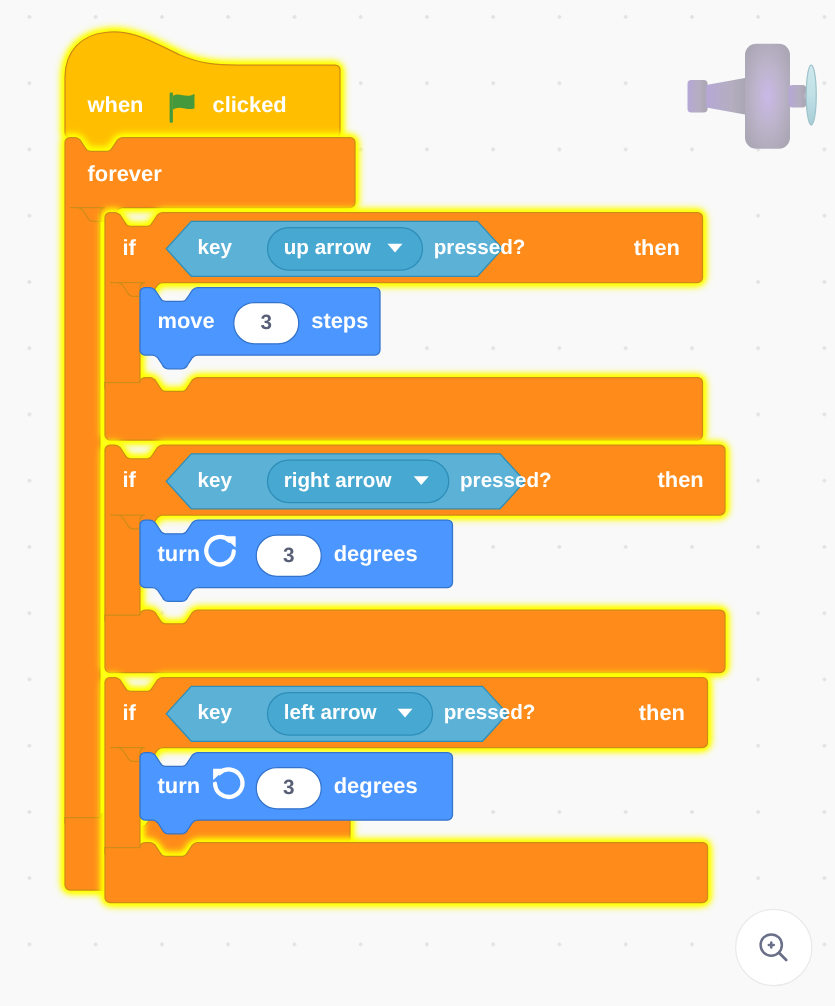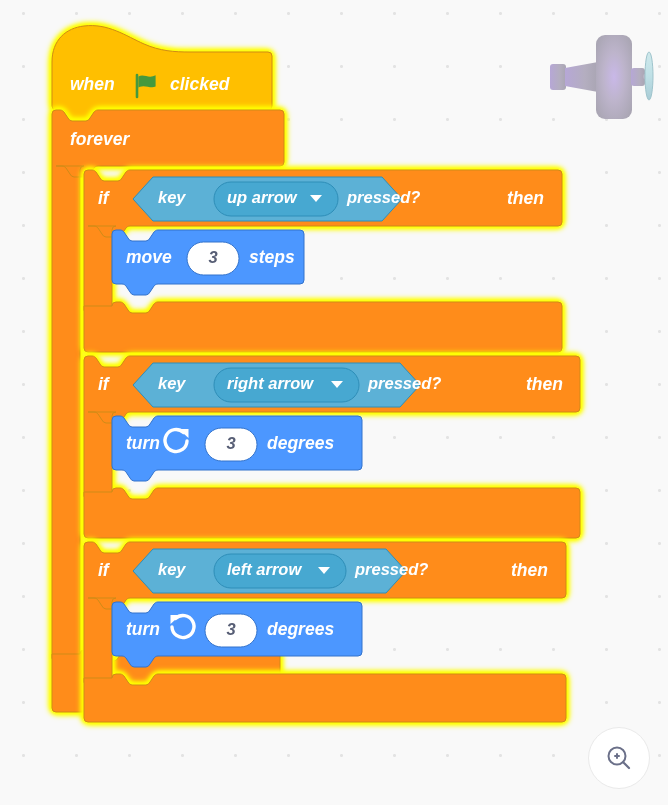--- a/index.html
+++ b/index.html
@@ -24,21 +24,20 @@
       radial-gradient(circle at 1.5px 1.5px, #e3e3e3 1.3px, transparent 1.6px);
     background-size: 53px 53px;
     background-position: 22px 12px;
   }
 
   
   #script {
     position: absolute;
     left: 52px;
     top: 22px;
-    font-style: italic;
   }
 
   
   .glow {
     filter:
       drop-shadow(0 0 0px #ffff00)
       drop-shadow(0 0 2.5px #ffff00)
       drop-shadow(0 0 2.5px #ffff00)
       drop-shadow(0 0 1.5px #ffff00);
   }

